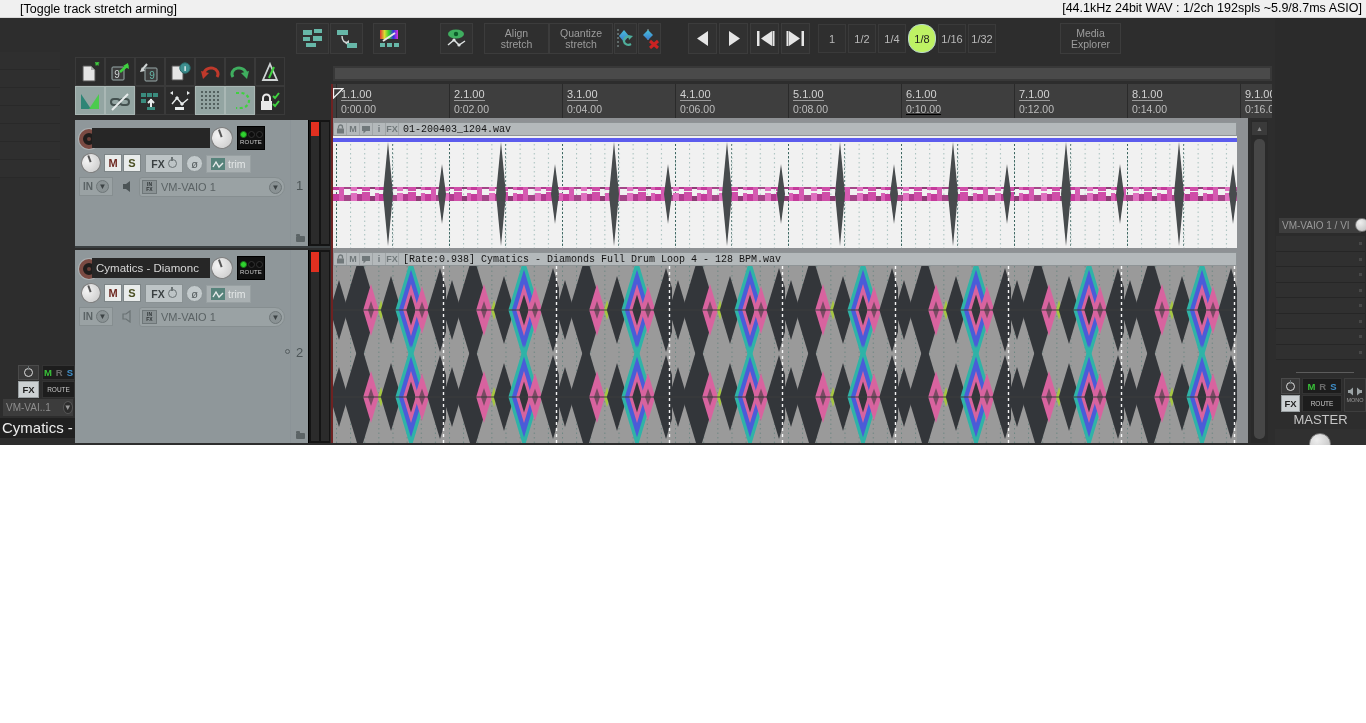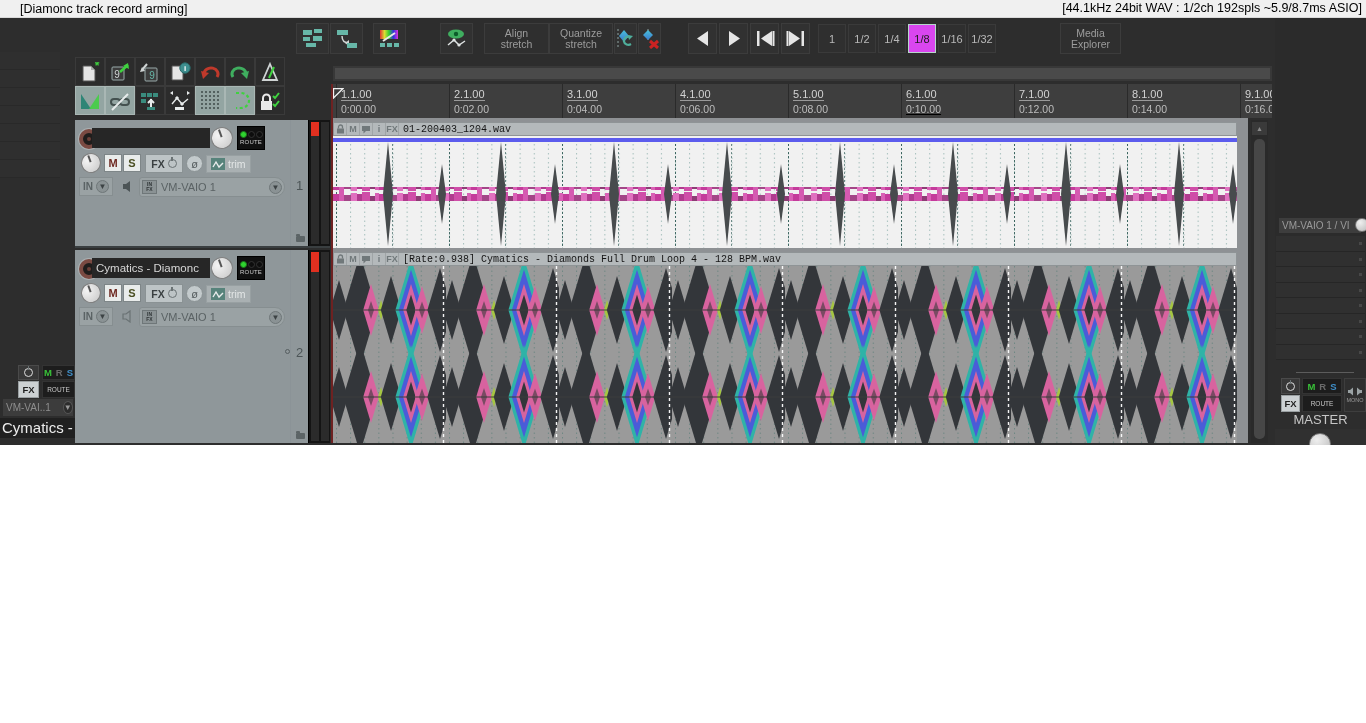--- a/index.html
+++ b/index.html
@@ -19,21 +19,21 @@
   .abs{position:absolute;}
 
   
   .tb-tile{position:absolute;top:5px;height:31px;background:#313131;border:1px solid #3c3c3c;
            display:flex;align-items:center;justify-content:center;}
   .tb-txtbtn{position:absolute;top:5px;height:31px;background:#2f2f2f;border:1px solid #3c3c3c;
              display:flex;flex-direction:column;align-items:center;justify-content:center;
              color:#9c9c9c;font-size:10.5px;line-height:11px;}
   .grid-btn{position:absolute;top:6px;height:29px;width:28px;background:#2f2f2f;border:1px solid #3a3a3a;
             color:#b9b9b9;font-size:11px;display:flex;align-items:center;justify-content:center;}
-  .grid-btn.active{background:#d946ef;color:#1d1d1d;border-color:#b7d6cb;}
+  .grid-btn.active{background:#bef264;color:#1d1d1d;border-color:#b7d6cb;border-radius:13px;}
 
   
   .lt-tile{position:absolute;width:30px;height:29px;background:#2c2c2c;border:1px solid #3a3a3a;
            display:flex;align-items:center;justify-content:center;}
   .lt-tile.light{background:#93a5a2;border-color:#a9b7b4;}
 
   
   .lrow{height:18px;background:#2f2f2f;border-bottom:1px solid #292929;}
   .rrow{height:15.5px;background:#303030;border-bottom:1px solid #262626;position:relative;}
   .rrow::after{content:"";position:absolute;right:3px;top:6px;width:3px;height:3px;background:#484848;}
@@ -143,21 +143,21 @@
             font-size:10px;display:flex;align-items:center;padding-left:3px;gap:12px;white-space:nowrap;}
   .out-drop .dc{margin-left:auto;width:13px;height:13px;border-radius:50%;background:#2c2c2c;border:1px solid #555;
                 color:#999;font-size:8px;display:flex;align-items:center;justify-content:center;margin-right:1px;}
 </style>
 </head>
 <body>
 
 <div id="stage">
 
   <div class="menubar">
-    <span class="menu-hint">[Diamonc track record arming]</span>
+    <span class="menu-hint">[Toggle track stretch arming]</span>
     <span class="menu-status">[44.1kHz 24bit WAV : 1/2ch 192spls ~5.9/8.7ms ASIO]</span>
   </div>
 
   <div class="app">
 
     <div id="top-toolbar">
         <div class="tb-tile" style="left: 296px; width: 33px;">
           <svg width="24" height="21" viewBox="0 0 24 21">
             <g fill="#67b7a8">
               <rect x="2" y="2" width="9" height="5"></rect>

